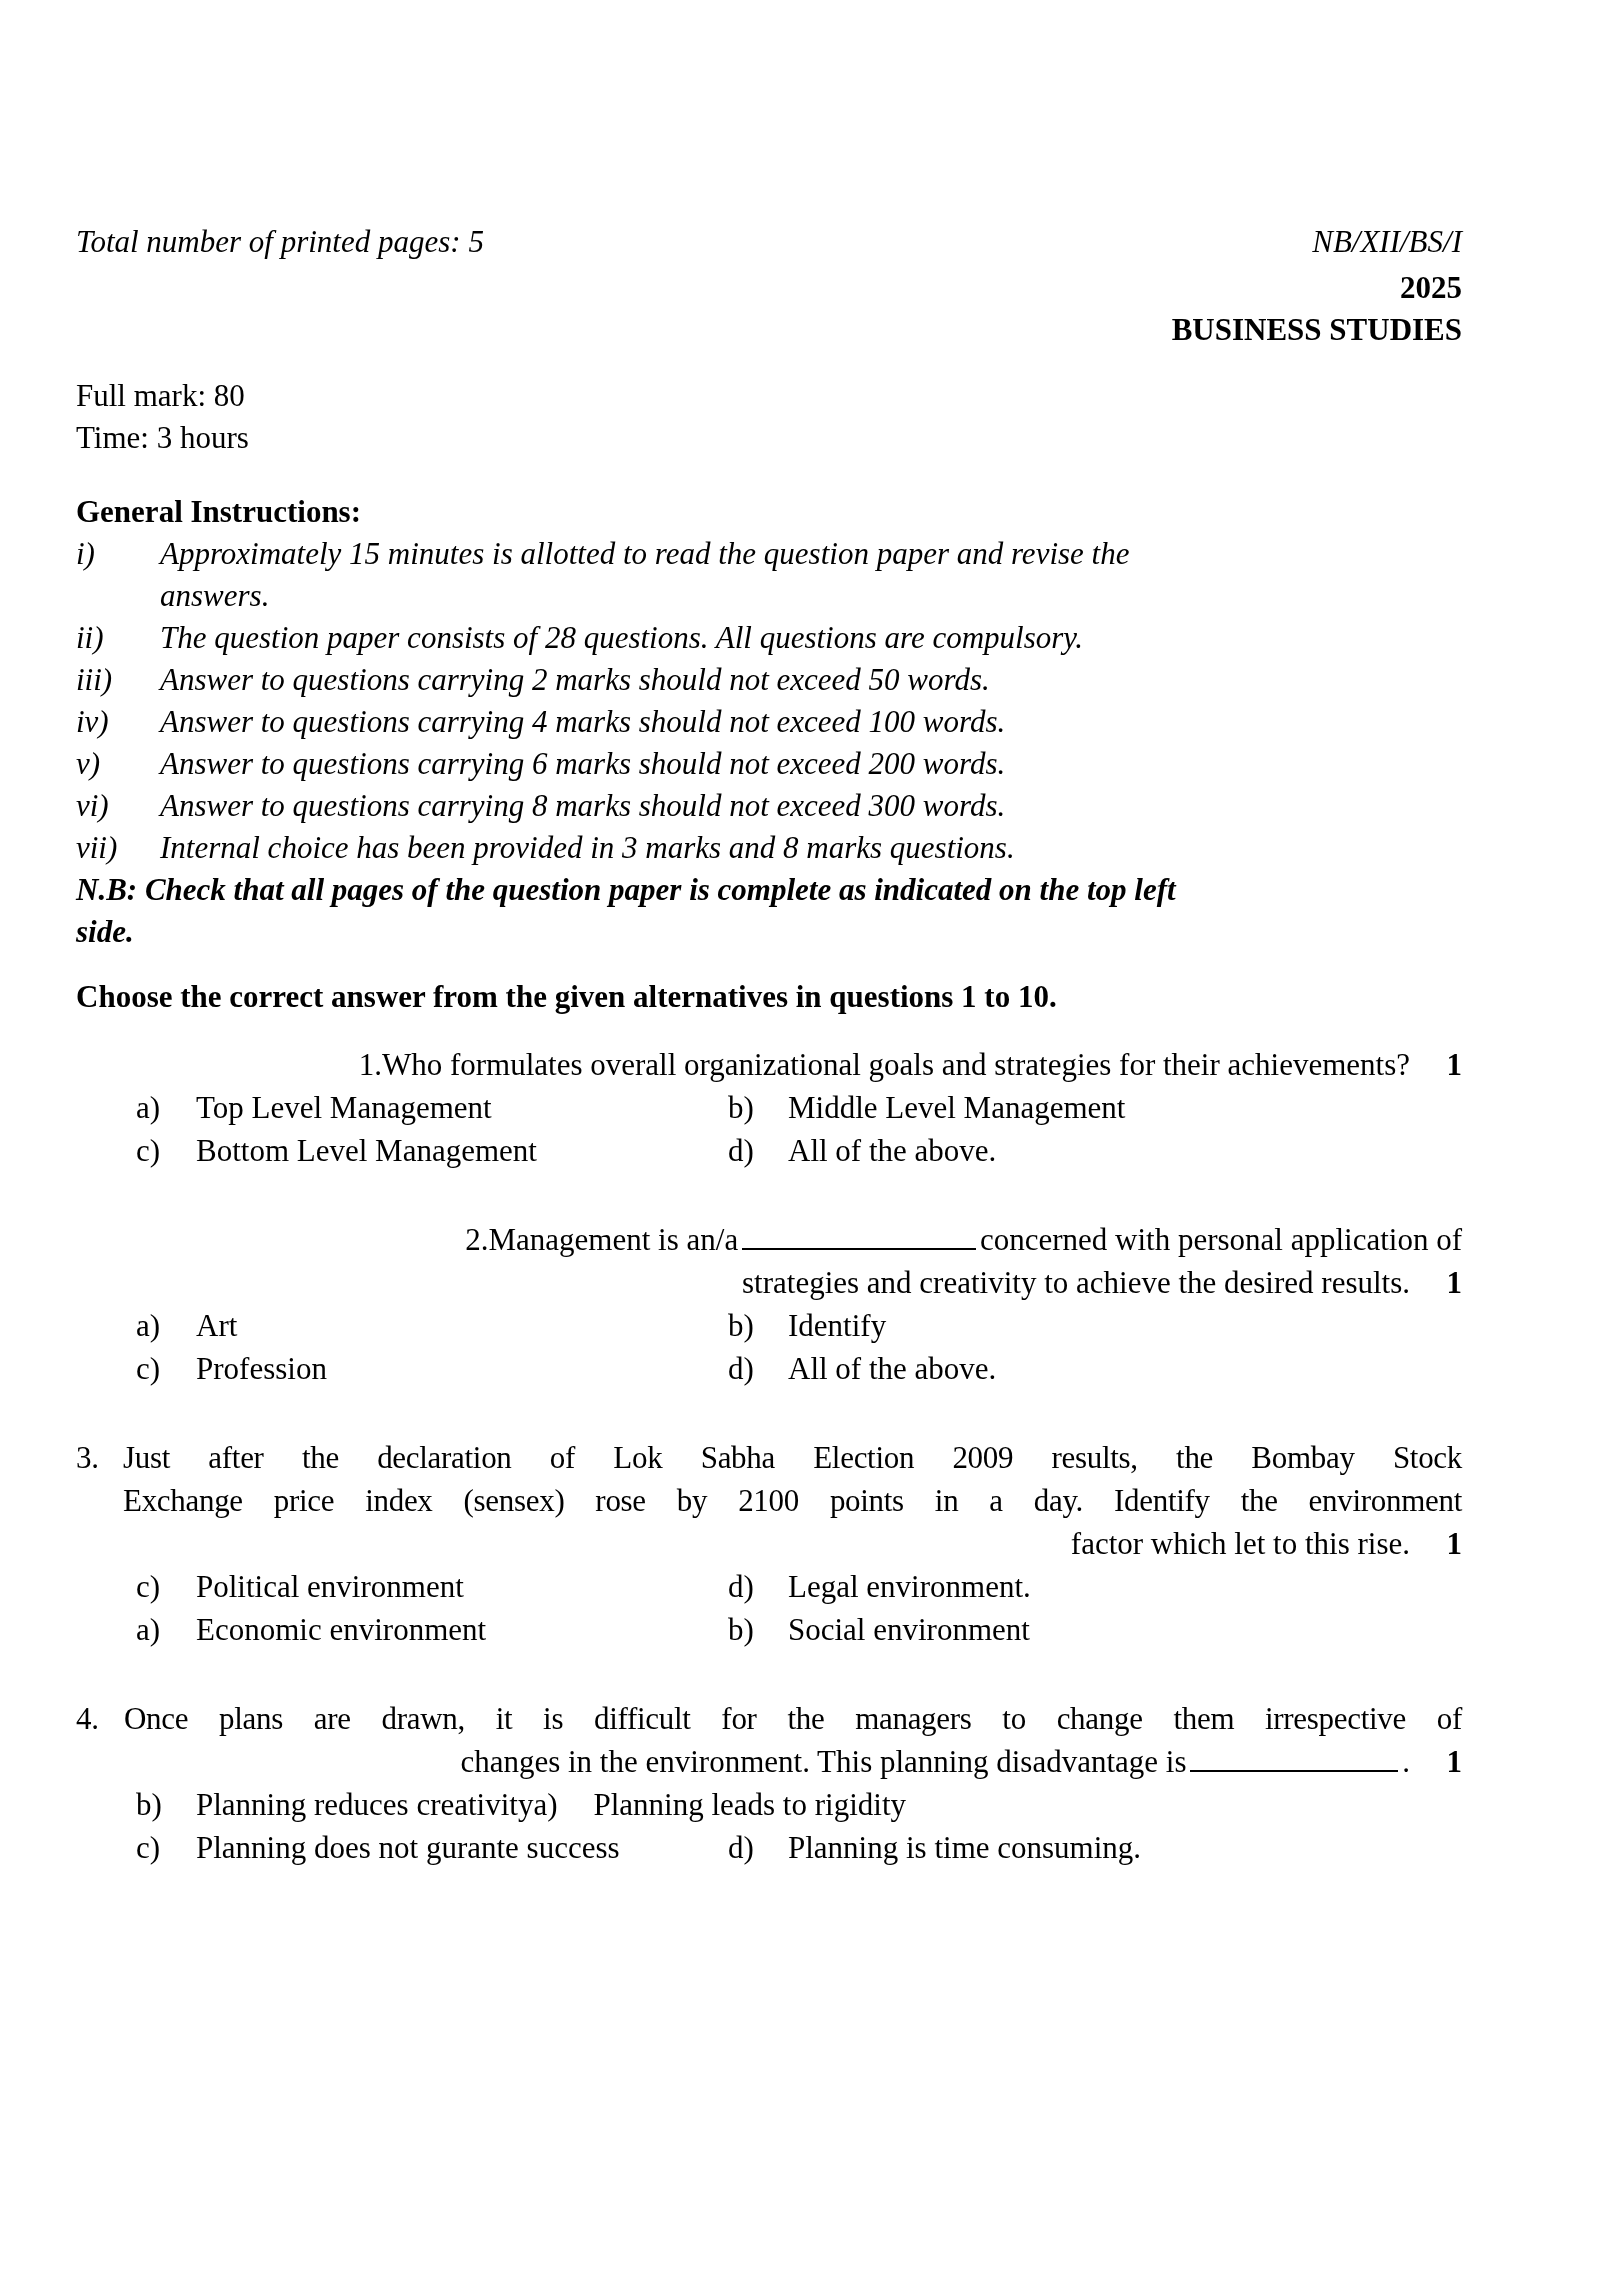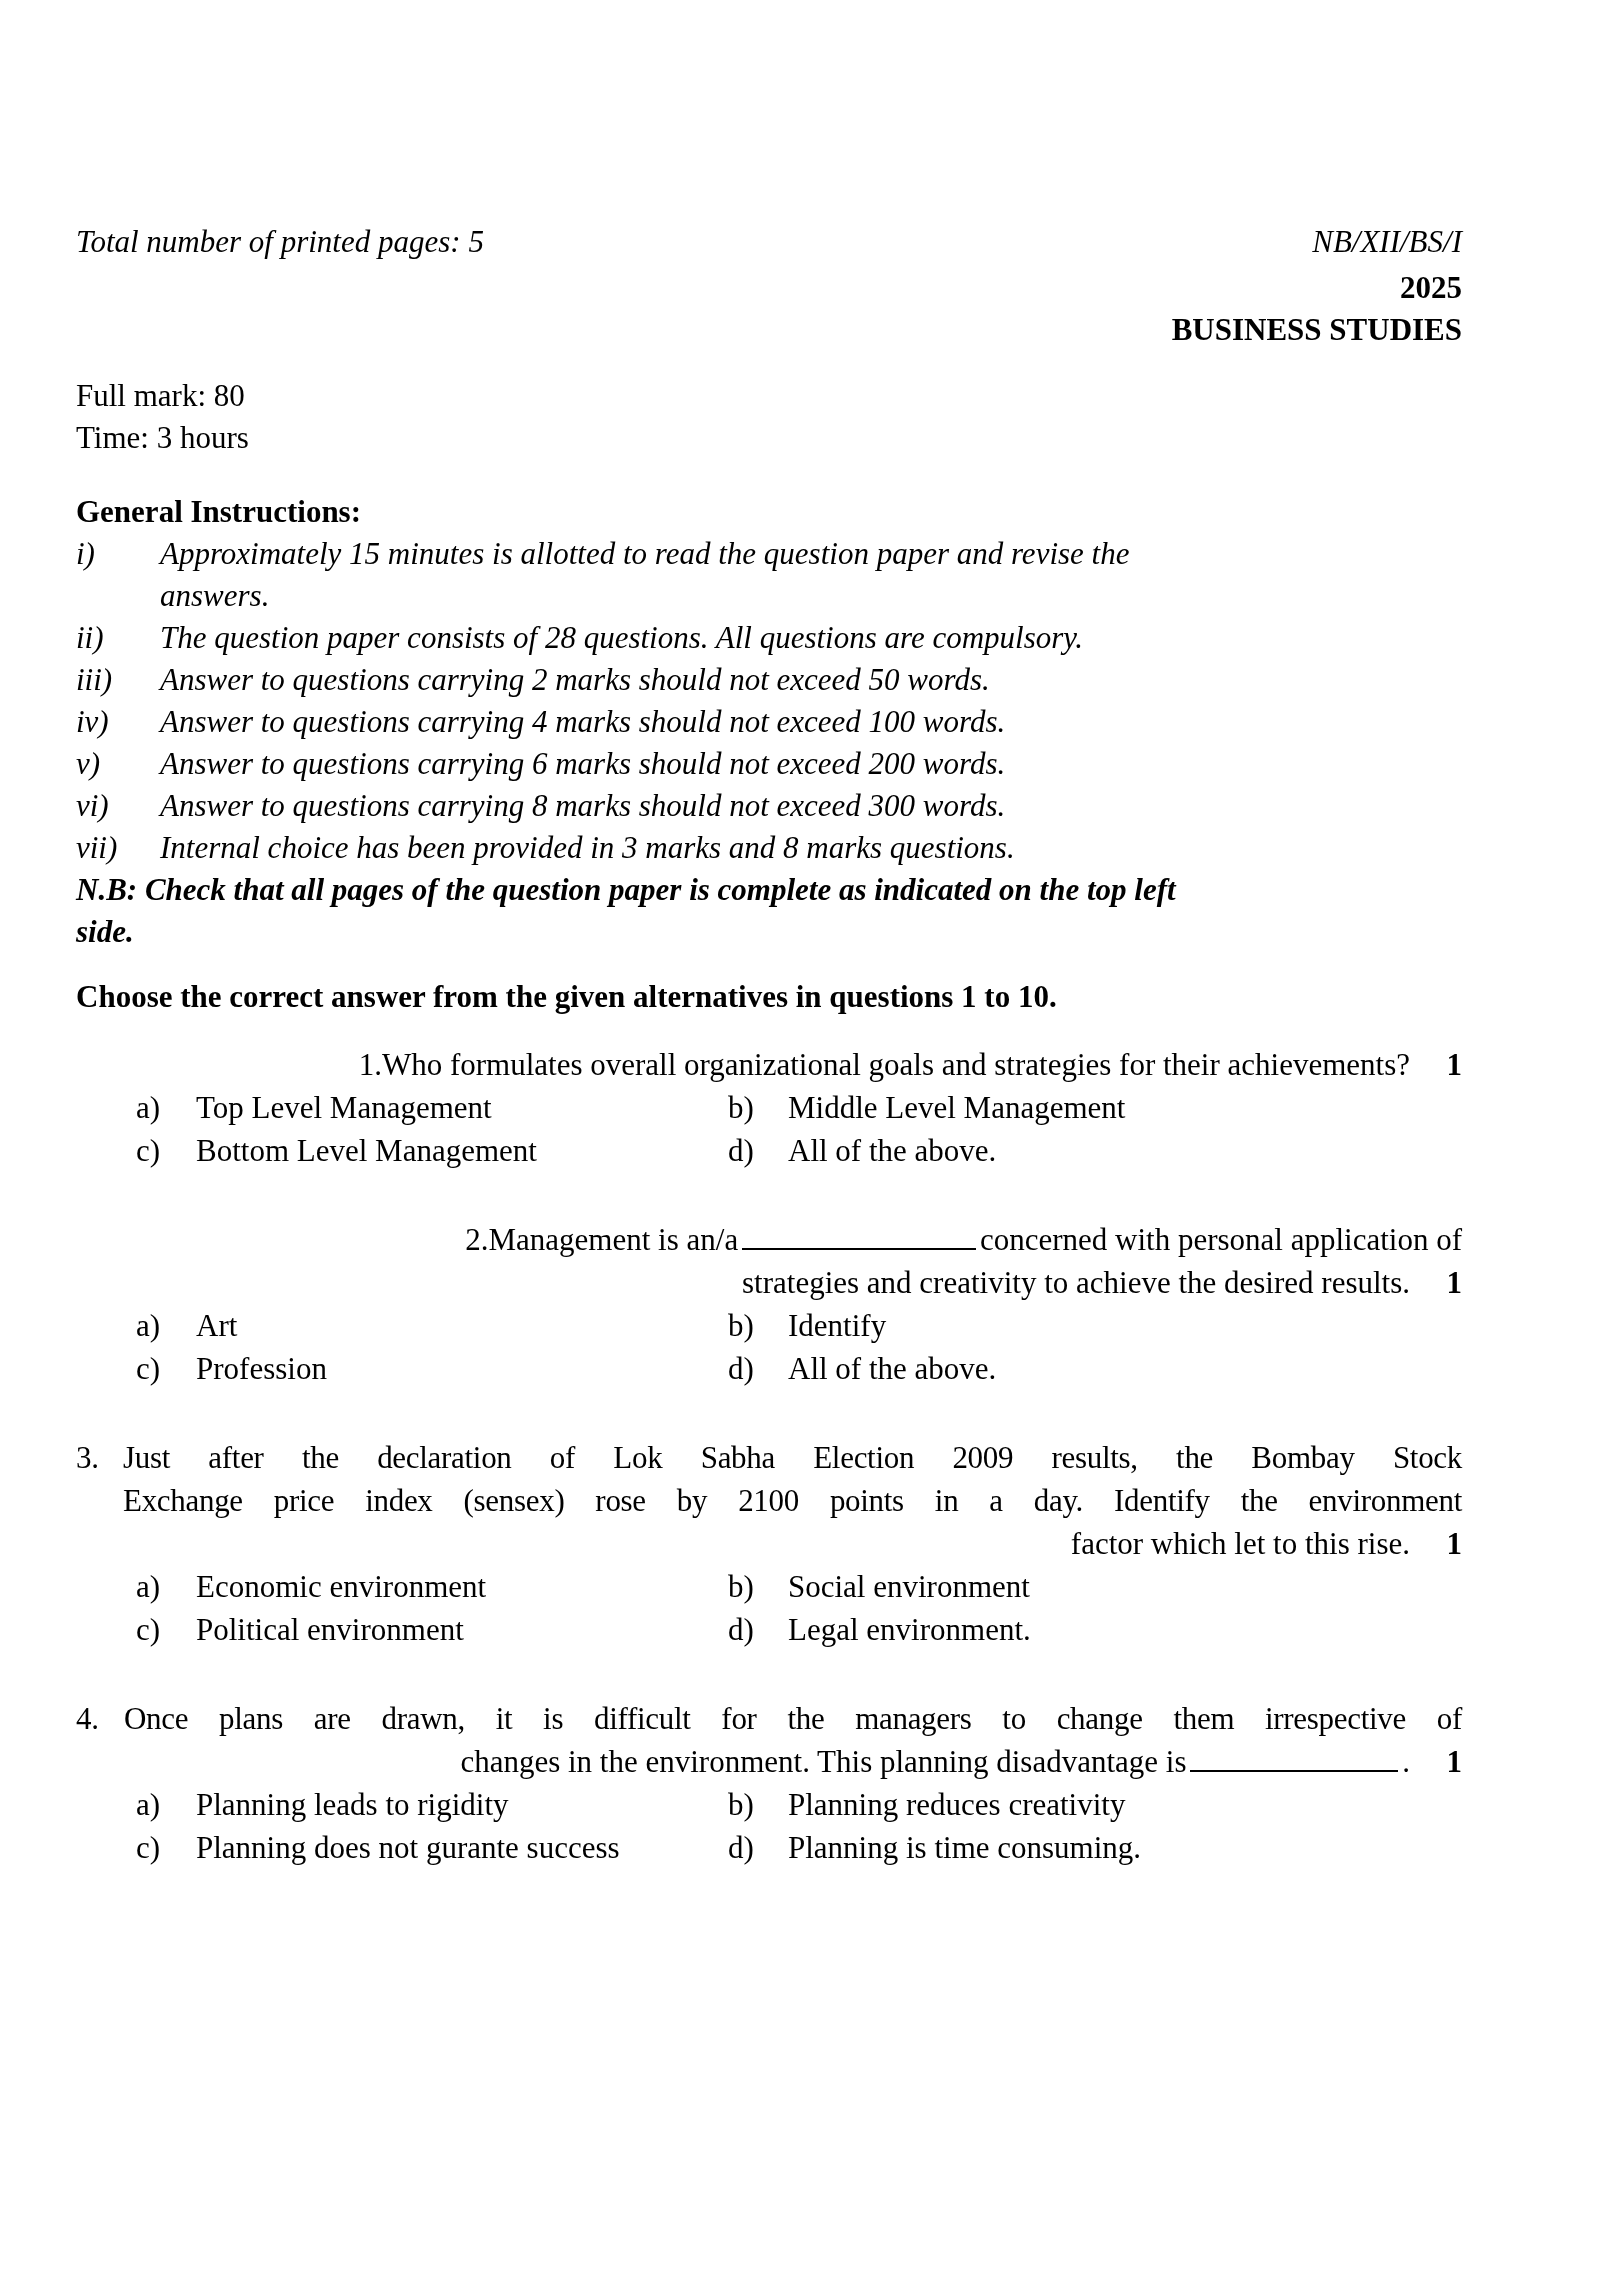--- a/index.html
+++ b/index.html
@@ -146,51 +146,51 @@
     </div>
     <div class="qline cont just">
       <span>Exchange price index (sensex) rose by 2100 points in a day. Identify the environment</span>
     </div>
     <div class="qline cont hasmark">
       <span>factor which let to this rise.</span>
       <span class="mark">1</span>
     </div>
     <div class="optrow">
       <div class="opt opt1">
+        <span class="optlabel">c)</span><span>Political environment</span>
+      </div>
+      <div class="opt">
+        <span class="optlabel">d)</span><span>Legal environment.</span>
+      </div>
+    </div>
+    <div class="optrow">
+      <div class="opt opt1">
         <span class="optlabel">a)</span><span>Economic environment</span>
       </div>
       <div class="opt">
         <span class="optlabel">b)</span><span>Social environment</span>
-      </div>
-    </div>
-    <div class="optrow">
-      <div class="opt opt1">
-        <span class="optlabel">c)</span><span>Political environment</span>
-      </div>
-      <div class="opt">
-        <span class="optlabel">d)</span><span>Legal environment.</span>
       </div>
     </div>
   </div>
 
   <div class="question q4">
     <div class="qline just">
       <span class="qnum">4.</span><span>Once plans are drawn, it is difficult for the managers to change them irrespective of</span>
     </div>
     <div class="qline cont hasmark">
       <span>changes in the environment. This planning disadvantage is</span><span class="blank b4"></span><span>.</span>
       <span class="mark">1</span>
     </div>
     <div class="optrow">
+      <div class="opt">
+        <span class="optlabel">b)</span><span>Planning reduces creativity</span>
+      </div>
       <div class="opt opt1">
         <span class="optlabel">a)</span><span>Planning leads to rigidity</span>
       </div>
-      <div class="opt">
-        <span class="optlabel">b)</span><span>Planning reduces creativity</span>
-      </div>
     </div>
     <div class="optrow">
       <div class="opt opt1">
         <span class="optlabel">c)</span><span>Planning does not gurante success</span>
       </div>
       <div class="opt">
         <span class="optlabel">d)</span><span>Planning is time consuming.</span>
       </div>
     </div>
   </div>

